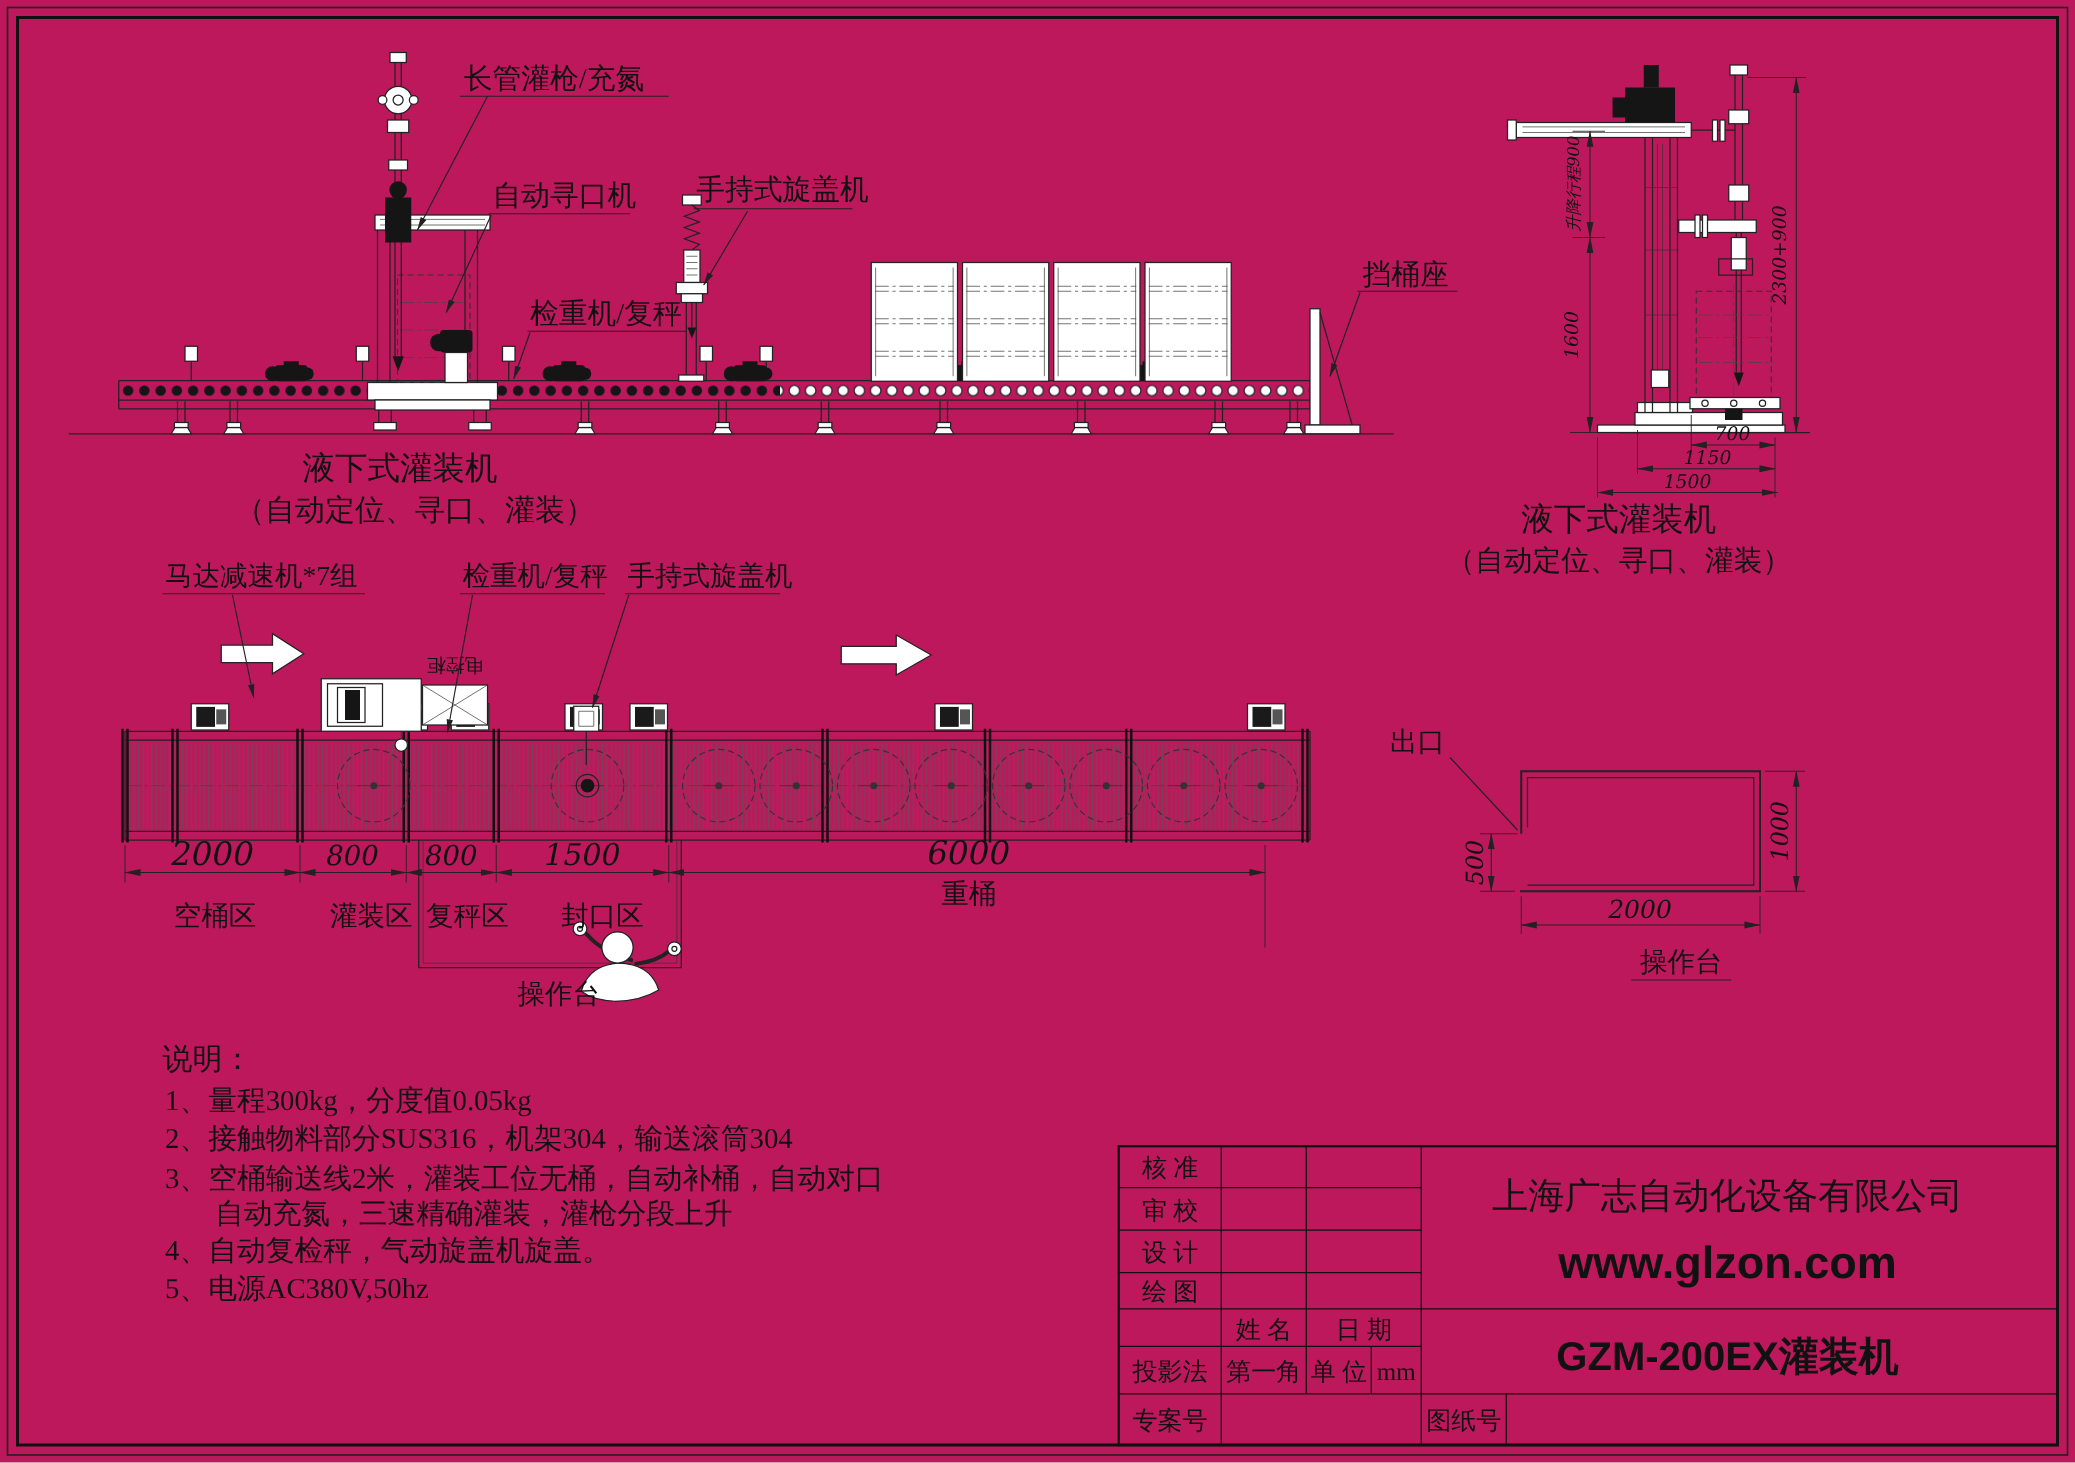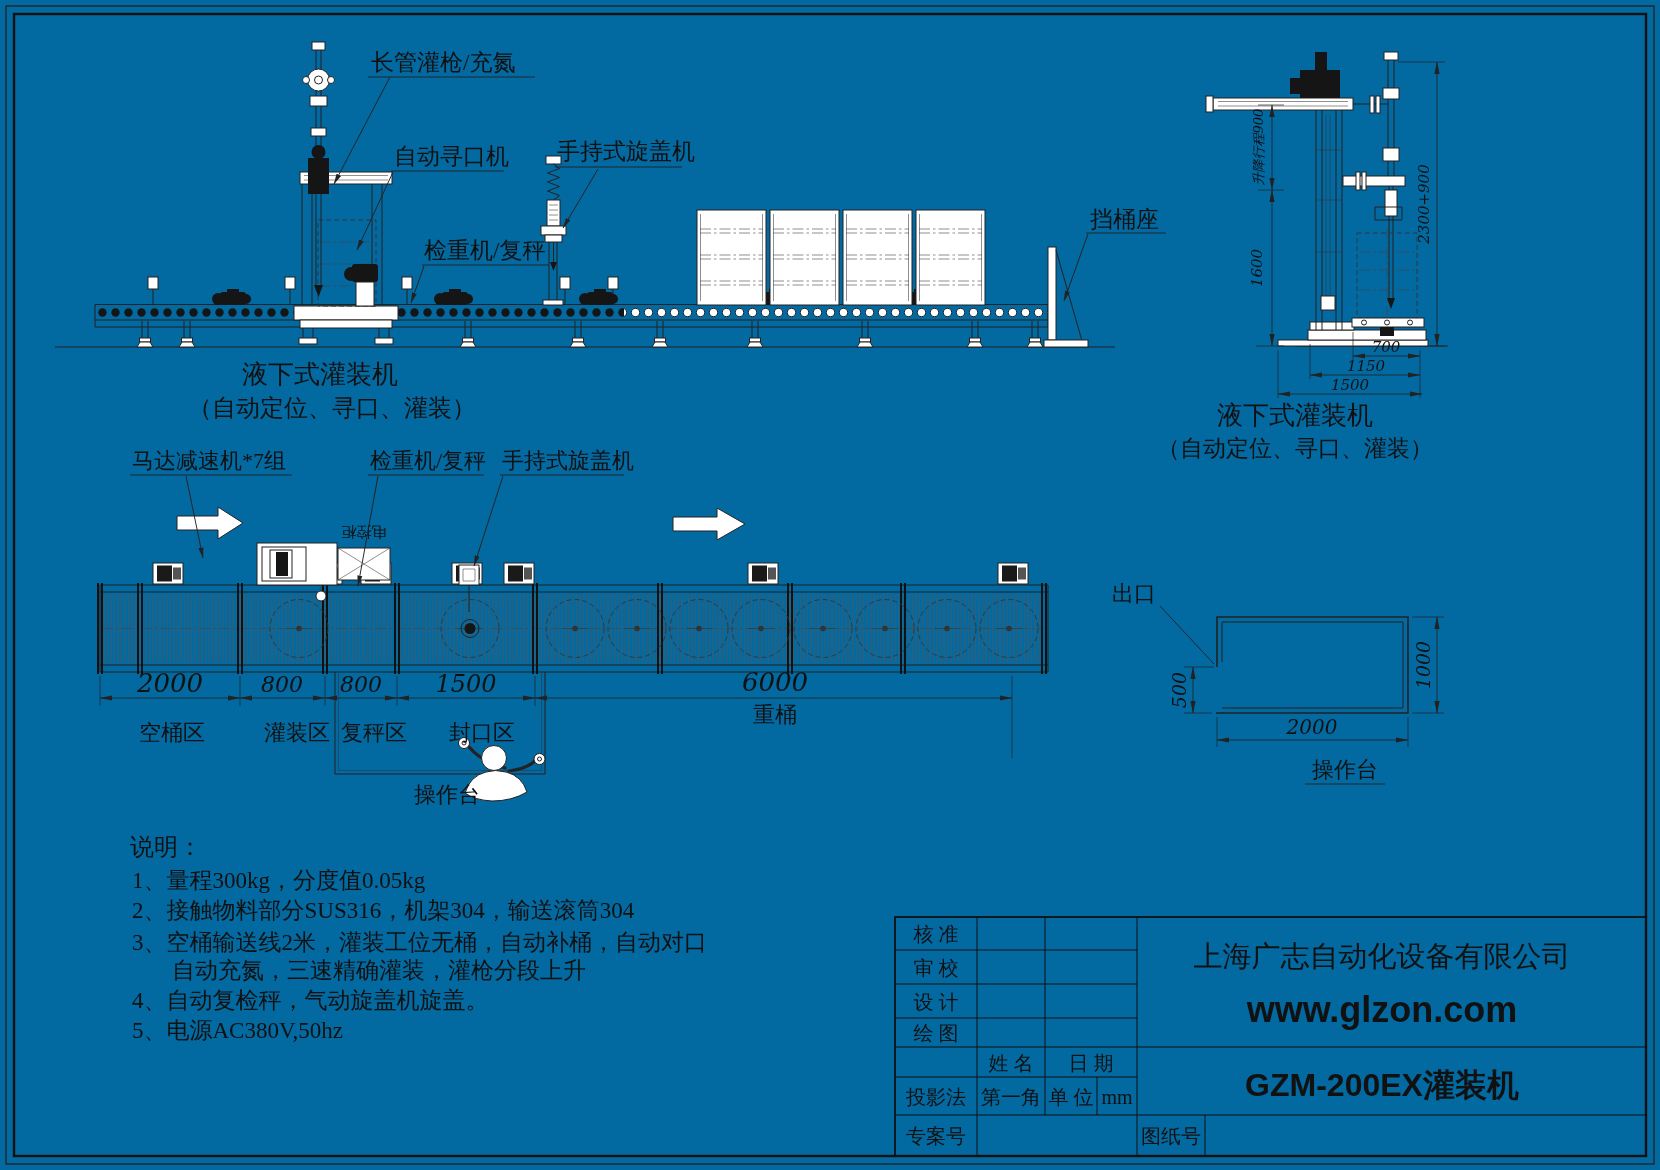--- a/index.html
+++ b/index.html
@@ -1,16 +1,16 @@
 <!DOCTYPE html>
 <html><head>
 <meta charset="utf-8">
 <style>
   html,body{margin:0;padding:0;background:#fff;}
-  .page{position:relative;width:1660px;height:1170px;background:#0369a1;overflow:hidden;}
+  .page{position:relative;width:1660px;height:1170px;background:#be185d;overflow:hidden;}
   svg{display:block}
   .ln{fill:none;stroke:#222;stroke-width:1}
   .ln2{fill:none;stroke:#222;stroke-width:1.6}
   .lnw{fill:#fff;stroke:#222;stroke-width:1}
   .thin{fill:none;stroke:#333;stroke-width:0.55}
   .dash{fill:none;stroke:#333;stroke-width:0.9;stroke-dasharray:5 3}
   .dashdot{fill:none;stroke:#444;stroke-width:0.6;stroke-dasharray:11 3 2.5 3}
   .dimln{fill:none;stroke:#222;stroke-width:0.8}
   .ext{fill:none;stroke:#222;stroke-width:0.7}
   .leader{fill:none;stroke:#222;stroke-width:0.95}

